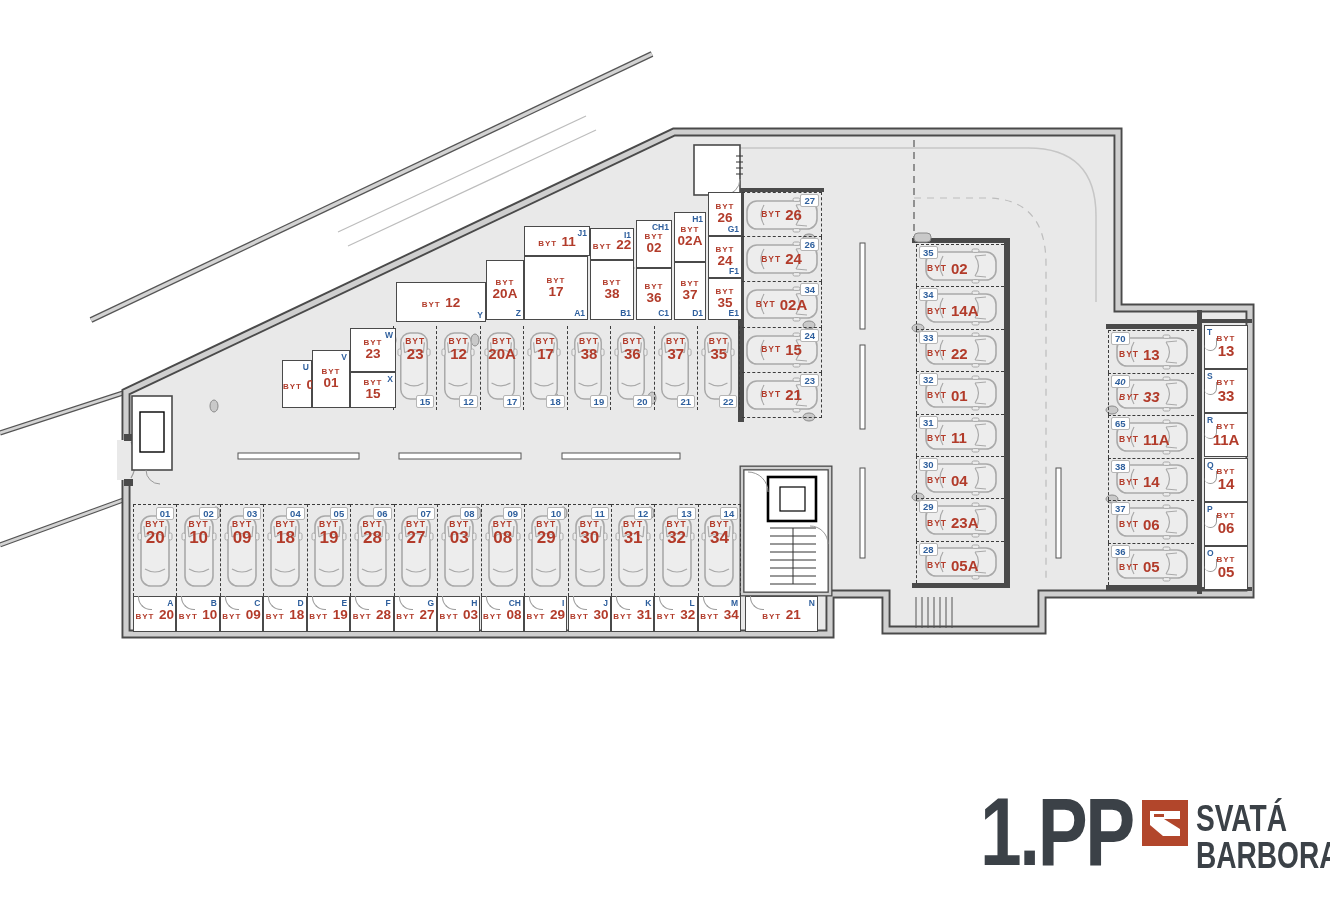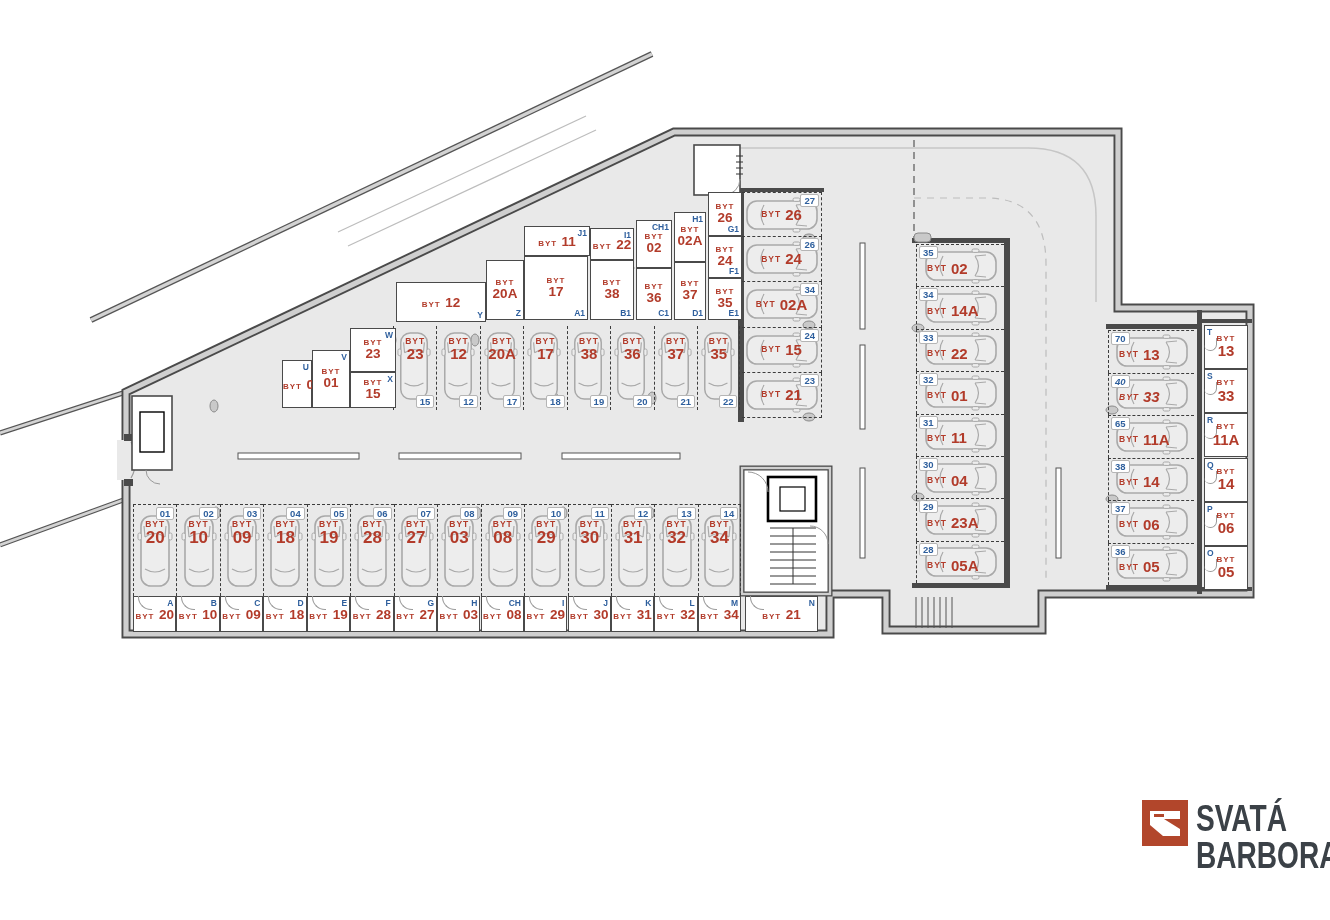--- a/index.html
+++ b/index.html
@@ -1120,20 +1120,23 @@
       </div>
       <div class="room stacked letter-br" style="left: 708px; top: 278px; width: 34px; height: 42px;">
         <span class="letter">E1</span>
         <span class="rlabel">
           <span class="pfx">BYT</span>
           <span class="un">35</span>
         </span>
       </div>
     </div>
 
+  <div class="titleblock floorlabel">
+    <span class="cond">1.PP</span>
+  </div>
   <div class="titleblock brand">
     <svg class="mark" viewBox="0 0 46 46">
       <rect x="0" y="0" width="46" height="46" fill="#b2462b"></rect>
       <path d="M8 11 H38 V19 H22 L38 29 V36 H21 L8 25 Z" fill="#fff"></path>
       <rect x="12" y="14" width="10" height="3" fill="#b2462b"></rect>
     </svg>
     <div class="btxt">
       <div><span class="cond">SVATÁ</span></div>
       <div><span class="cond">BARBORA</span></div>
     </div>

